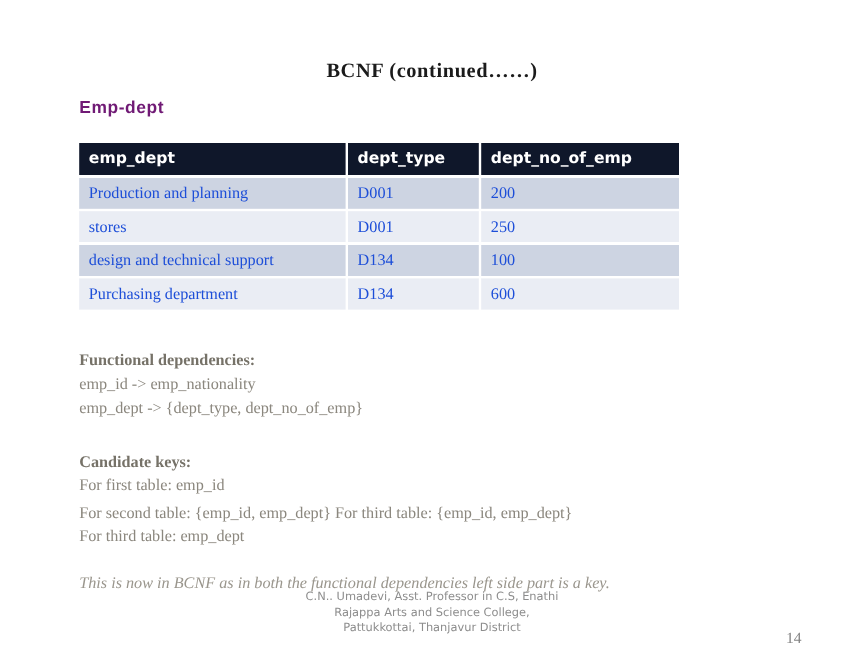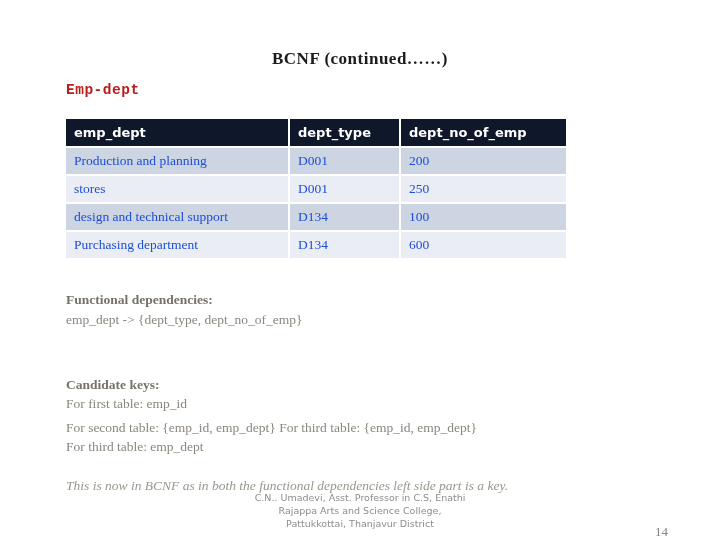--- a/index.html
+++ b/index.html
@@ -20,24 +20,24 @@
     font-family: "Liberation Serif", serif;
     font-size: 17px;
     font-weight: bold;
     color: #1b1b1b;
     letter-spacing: 0.5px;
   }
   .subtitle {
     position: absolute;
     top: 82px;
     left: 66px;
-    font-family: Liberation Mono, monospace;
+    font-family: Liberation Sans, sans-serif;
     font-size: 14.5px;
     font-weight: bold;
-    color: #b91c1c;
+    color: #701a75;
     letter-spacing: 0.5px;
   }
   table.data-table {
     position: absolute;
     top: 119px;
     left: 66px;
     width: 480px;
     border-collapse: collapse;
     table-layout: fixed;
   }
@@ -153,20 +153,21 @@
       <tr class="band-light">
         <td>Purchasing department</td>
         <td>D134</td>
         <td>600</td>
       </tr>
     </tbody>
   </table>
 
   <div class="text-block" id="fd-block">
     <div class="block-heading">Functional dependencies:</div>
+    <div>emp_id -&gt; emp_nationality</div>
     <div>emp_dept -&gt; {dept_type, dept_no_of_emp}</div>
   </div>
 
   <div class="text-block" id="ck-block">
     <div class="block-heading">Candidate keys:</div>
     <div>For first table: emp_id</div>
     <div class="gap-above">For second table: {emp_id, emp_dept} For third table: {emp_id, emp_dept}</div>
     <div>For third table: emp_dept</div>
   </div>
 

